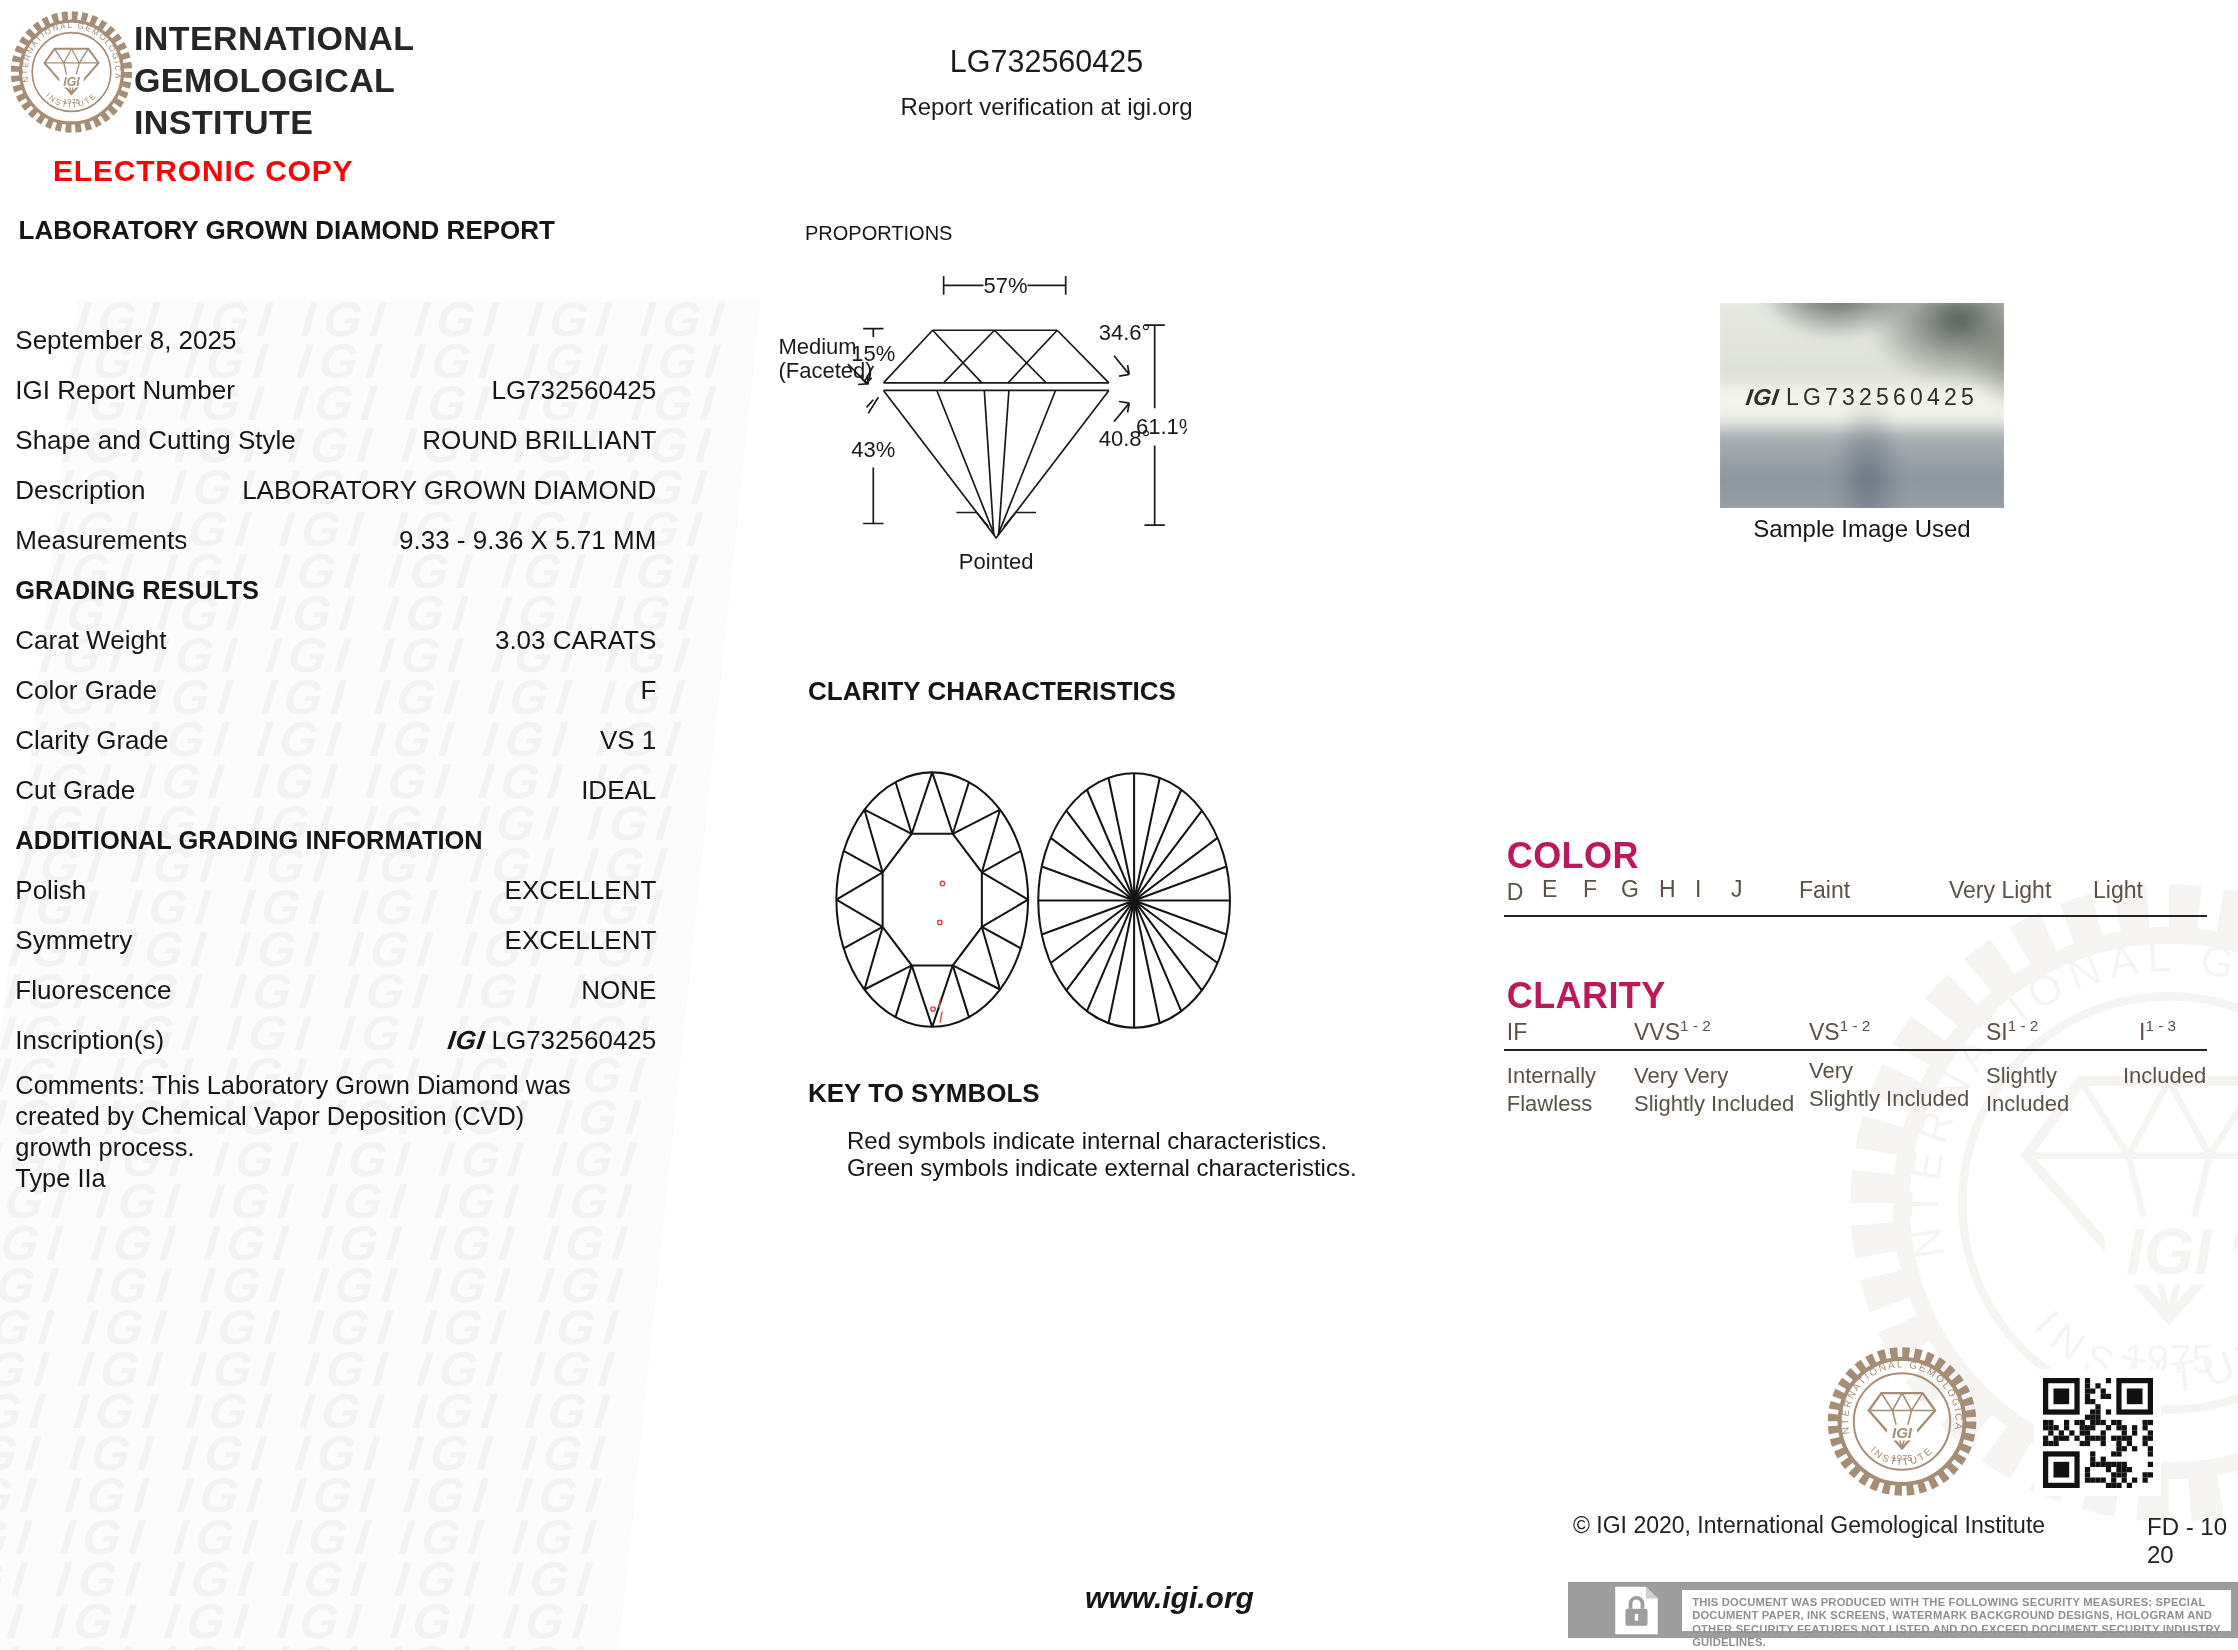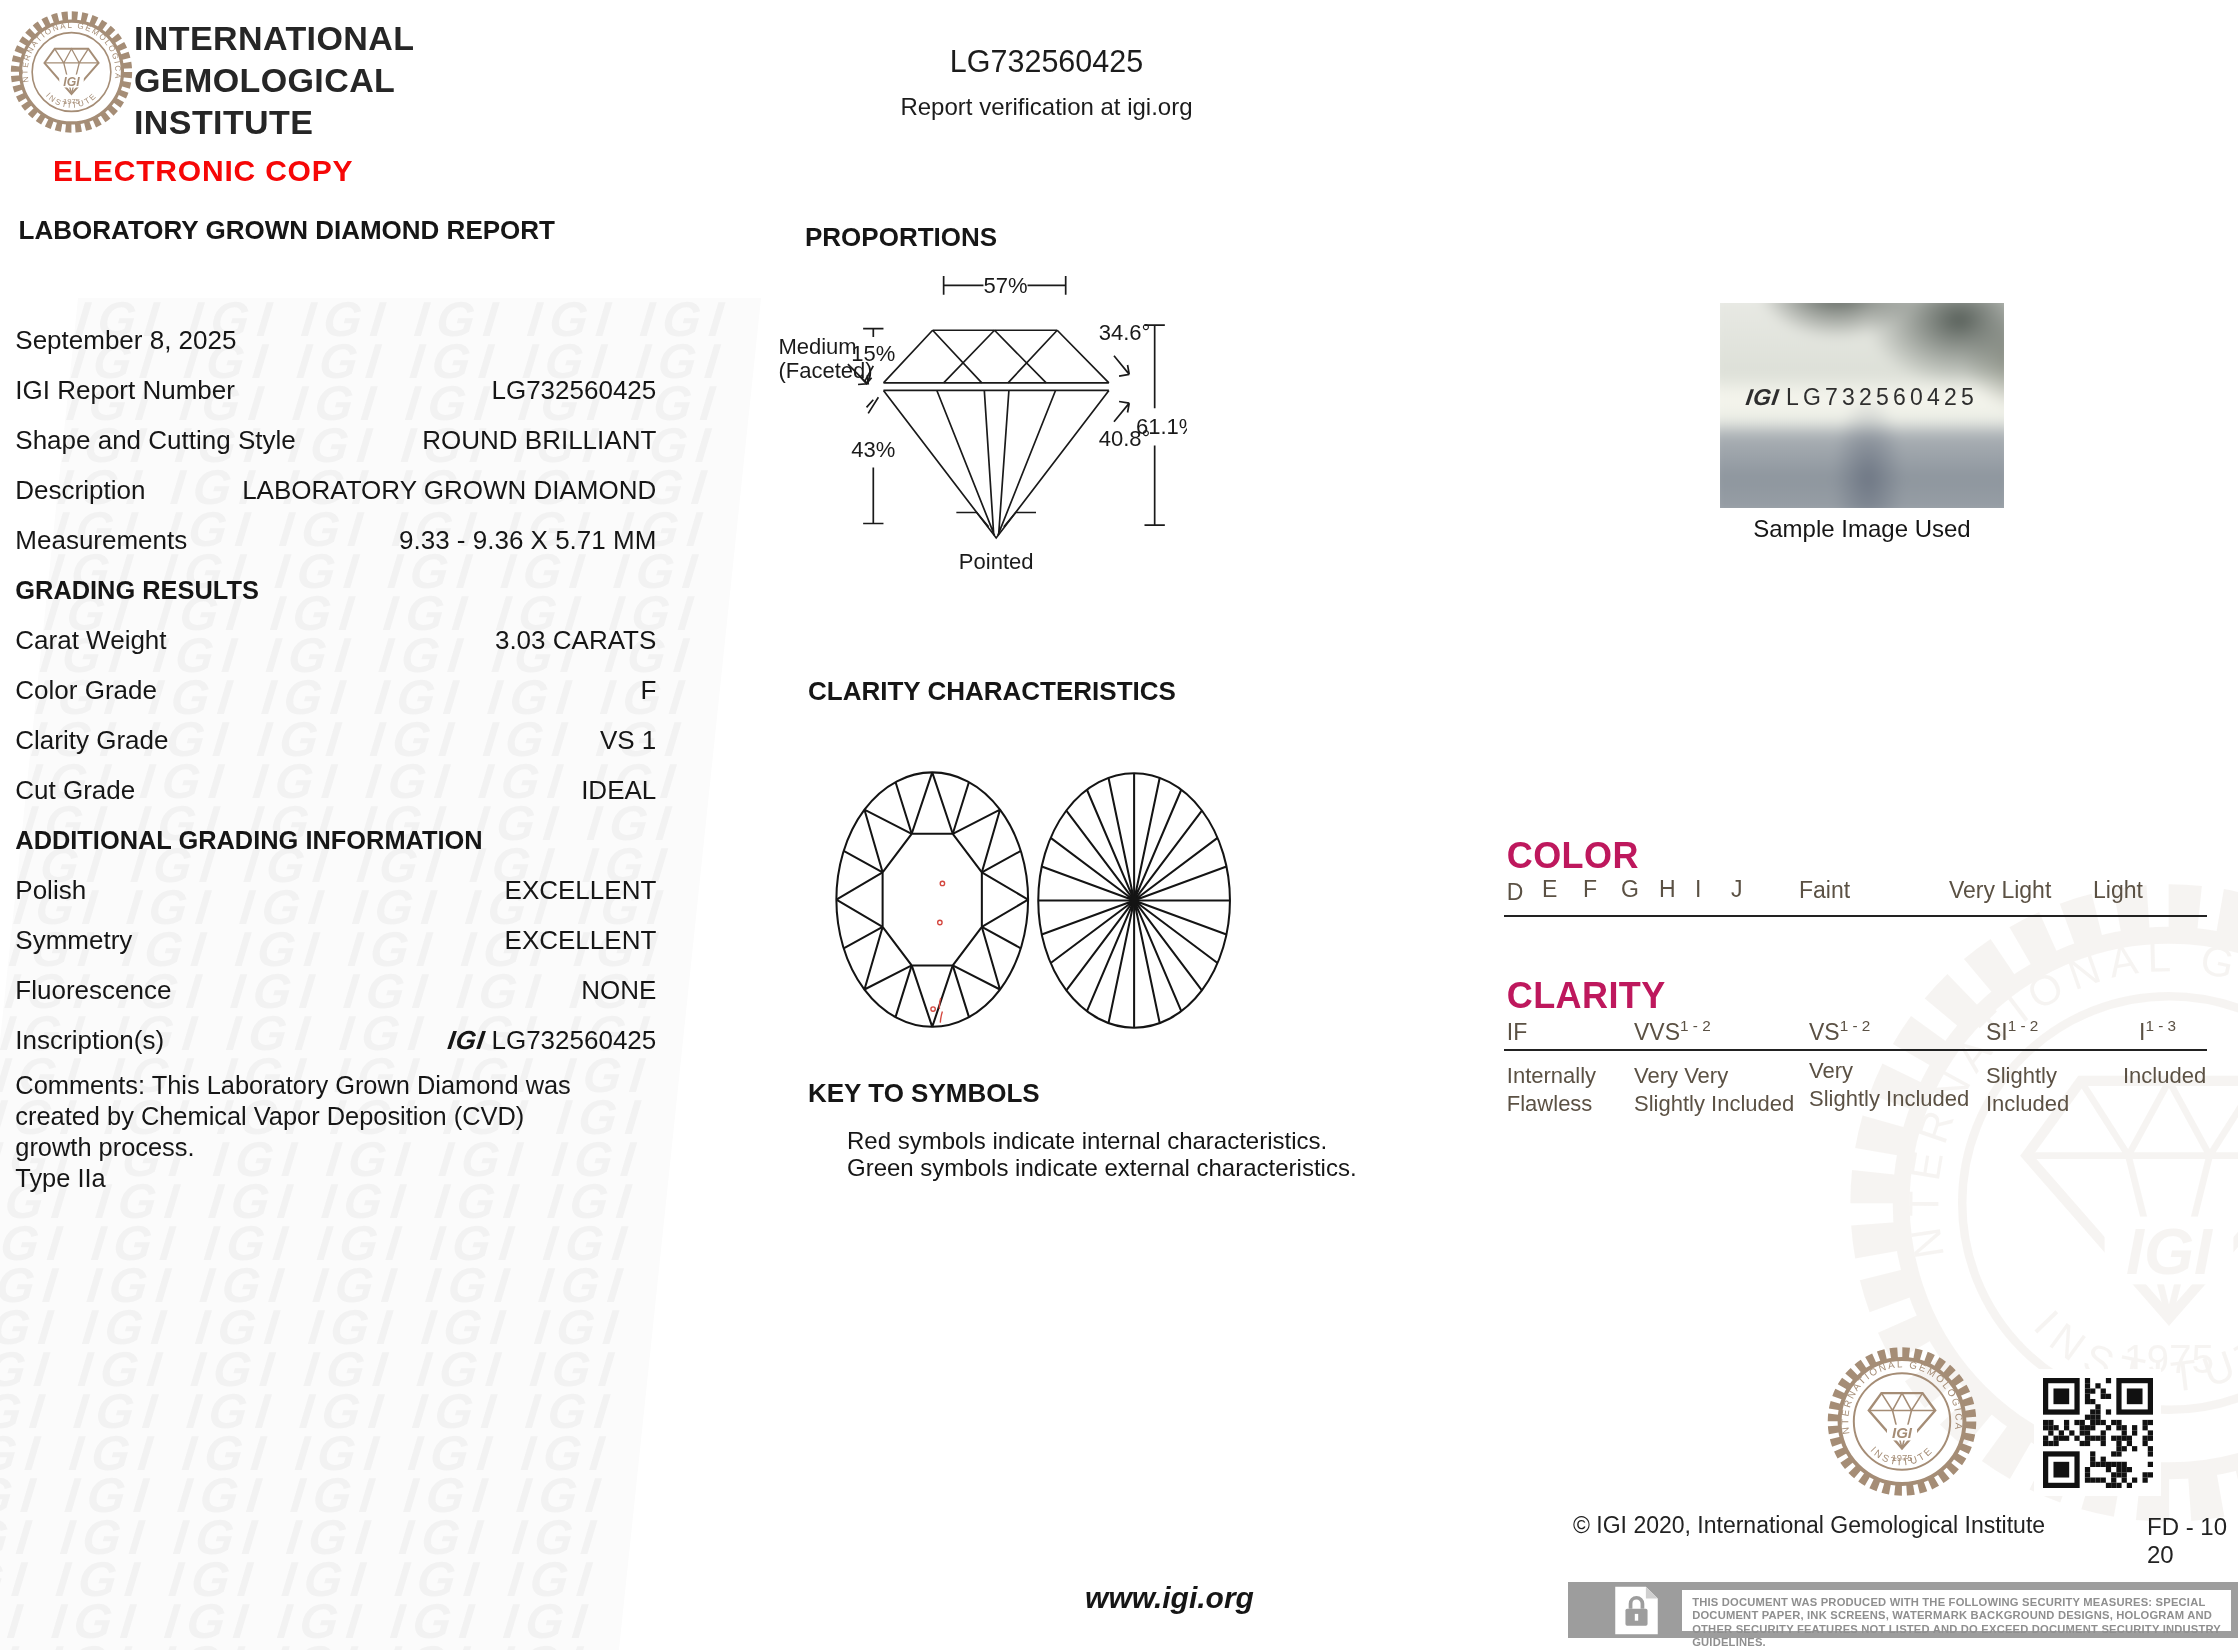--- a/index.html
+++ b/index.html
@@ -23,21 +23,21 @@
   .lcol{position:absolute;left:15.3px;top:315px;width:641px;z-index:2;}
   .lrow{display:flex;justify-content:space-between;align-items:center;height:50px;
         line-height:50px;font-size:26px;}
   .lrow .val{text-align:right;white-space:nowrap;}
   .lsec{height:50px;line-height:50px;font-size:25.4px;font-weight:bold;}
   .comments{margin-top:5.1px;width:566px;font-size:25.4px;line-height:31px;}
   .type-line{font-size:25.4px;line-height:31px;}
   .igi-glyph{font-style:italic;font-weight:bold;letter-spacing:0.8px;display:inline-block;
              transform:skewX(-8deg);margin-right:6.8px;}
   
-  .prop-h{position:absolute;left:805px;top:222px;font-size:26px;font-weight:bold;z-index:2;}
+  .prop-h{position:absolute;left:805px;top:222px;font-size:20px;font-weight:normal;z-index:2;}
   .prop-svg{position:absolute;left:763px;top:254px;z-index:2;}
   .prop-svg text{font-family:"Liberation Sans",sans-serif;font-size:26px;fill:#1a1a1a;}
   .prop-svg .ln{stroke:#1a1a1a;stroke-width:2;fill:none;}
   .prop-svg .dim{stroke:#1a1a1a;stroke-width:2;fill:none;}
   
   .photo{position:absolute;left:1720px;top:303px;width:284px;height:205px;overflow:hidden;z-index:2;}
   .photo .bg{position:absolute;left:-10.2px;top:-10.2px;right:-10.2px;bottom:-10.2px;filter:blur(6px);
      background:
        radial-gradient(127px 85px at 42% -4%, #39413b 0%, rgba(57,65,59,0) 65%),
        radial-gradient(144px 102px at 82% 12%, #565e58 0%, rgba(86,94,88,0) 65%),

